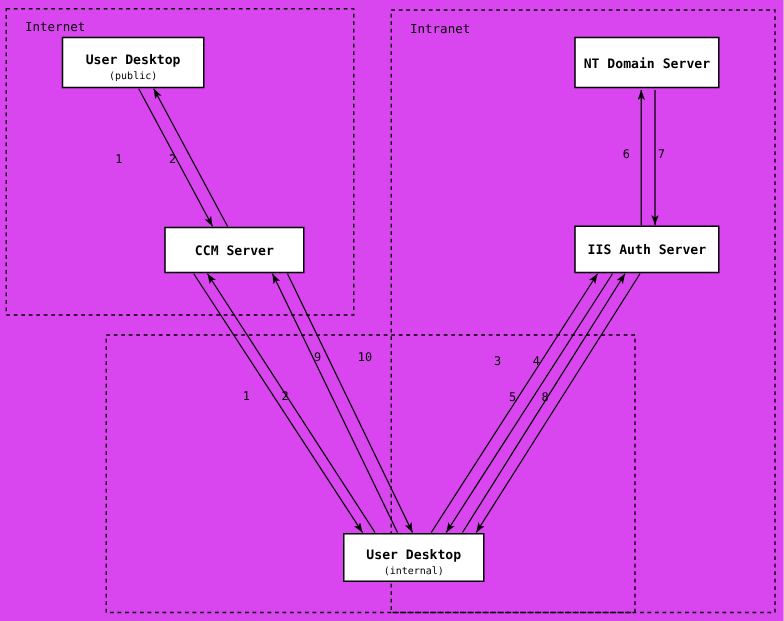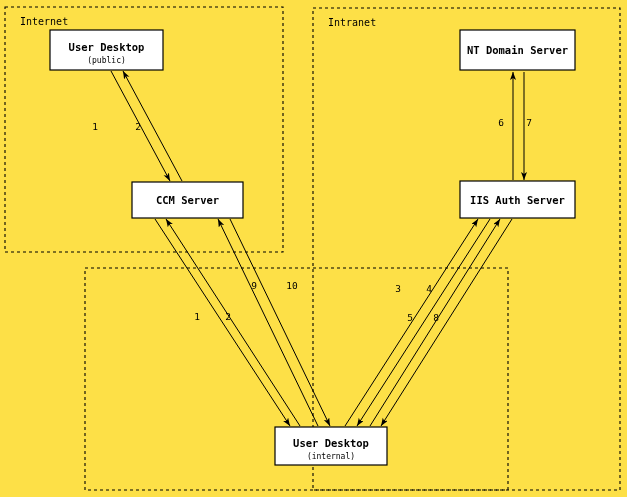--- a/index.html
+++ b/index.html
@@ -4,21 +4,21 @@
 <style>
   html, body {
     margin: 0;
     padding: 0;
     background: #ffffff;
   }
   #canvas {
     position: relative;
     width: 627px;
     height: 497px;
-    background: #fde047;
+    background: #d946ef;
     font-family: "DejaVu Sans Mono", "Liberation Mono", monospace;
     overflow: hidden;
   }
   svg#diagram {
     position: absolute;
     left: 0;
     top: 0;
     width: 627px;
     height: 497px;
   }

